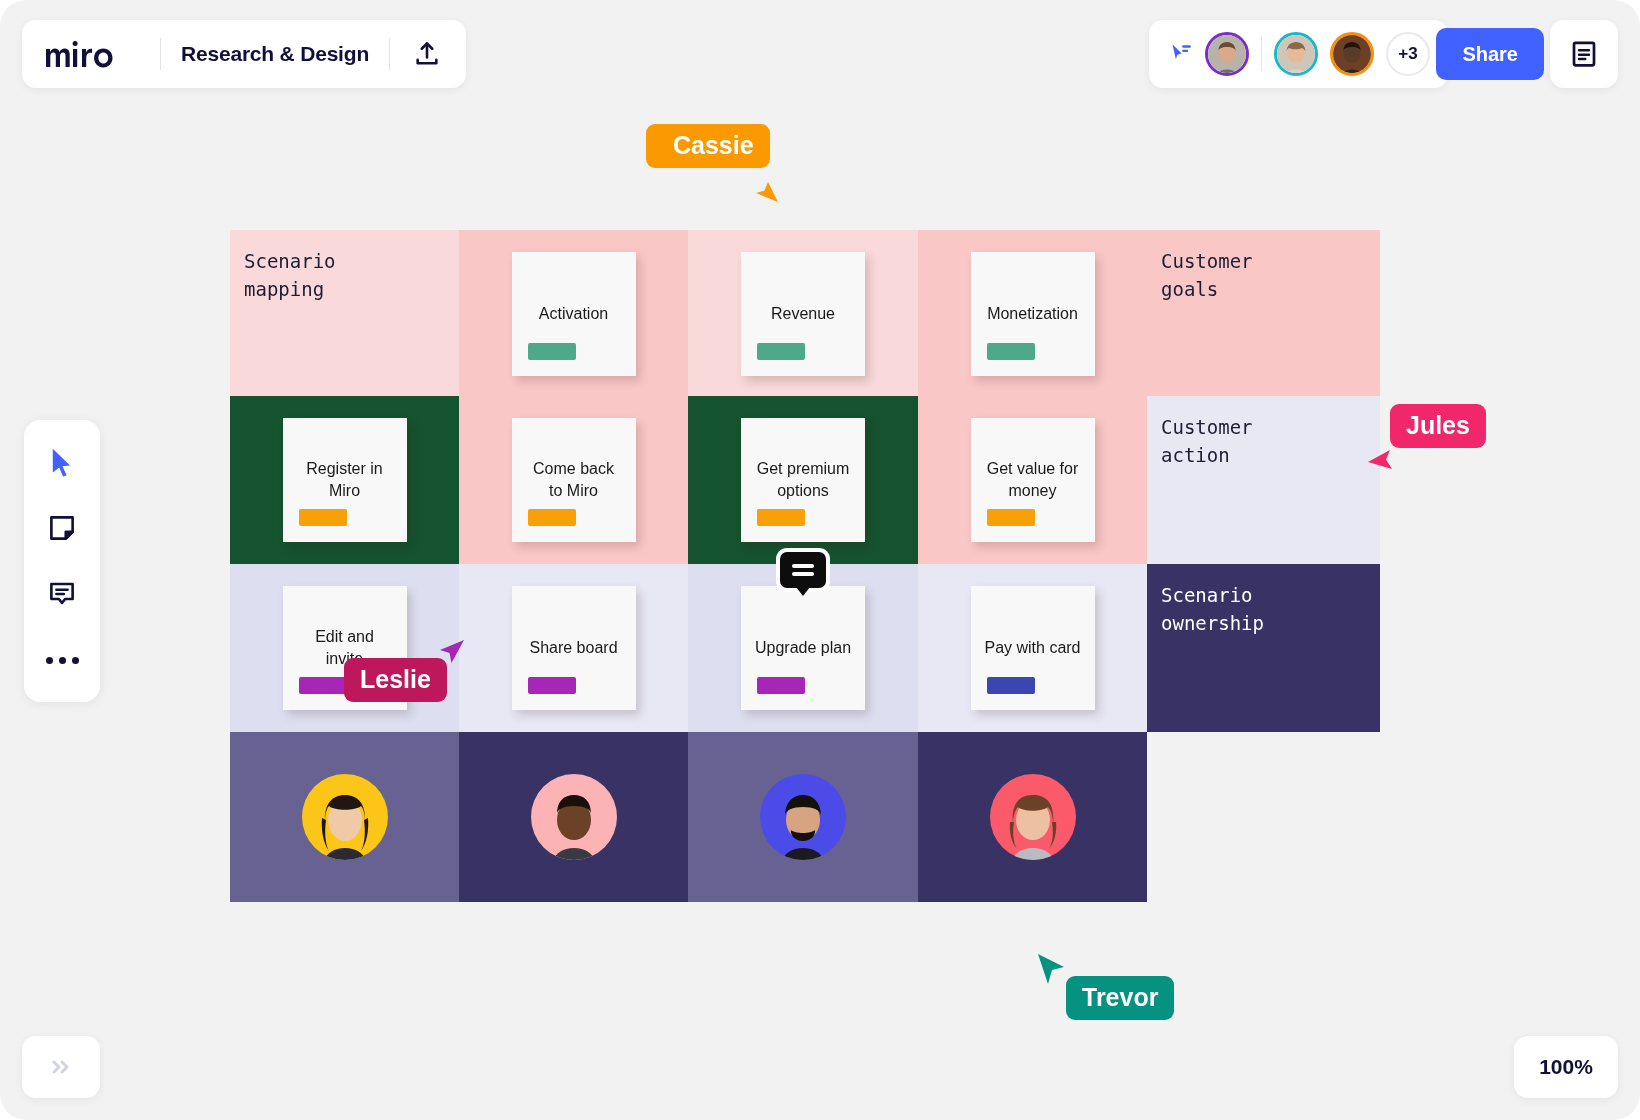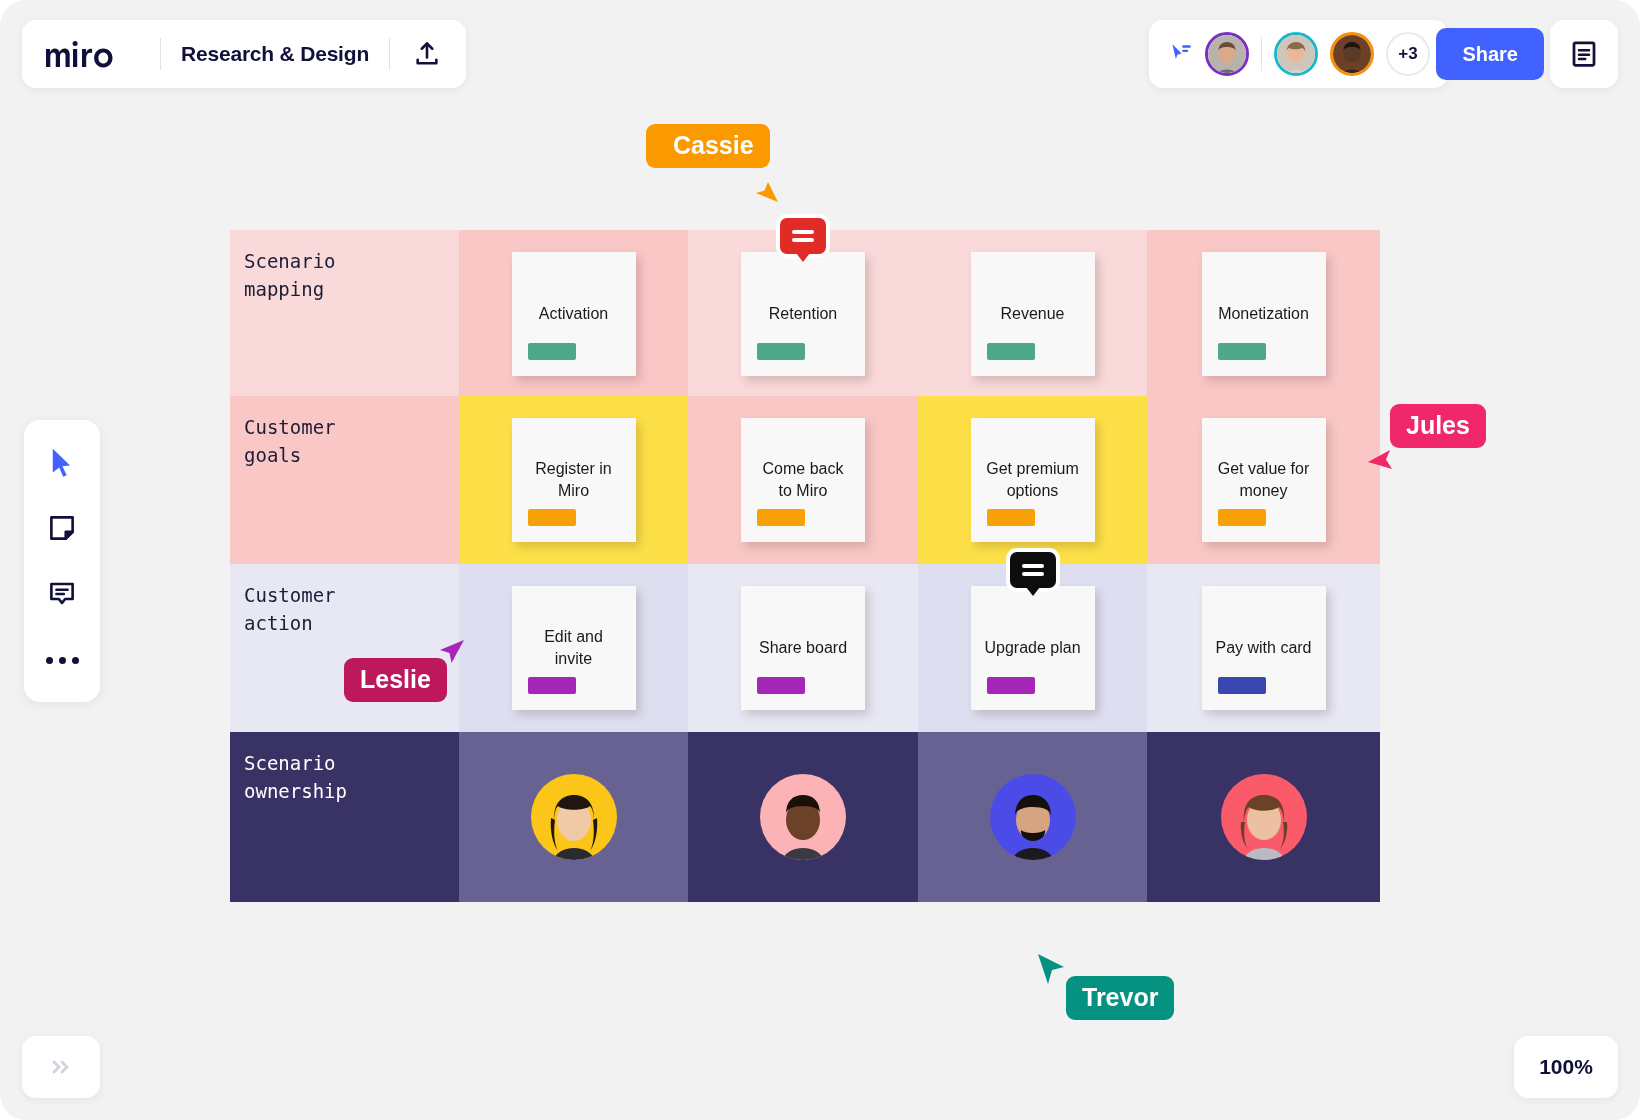--- a/index.html
+++ b/index.html
@@ -196,21 +196,21 @@
     line-height: 1.45;
     color: #1d1d35;
     padding: 18px 0 0 14px;
     white-space: pre-line;
   }
   .row-label.dark { color: #ffffff; }
 
   
   .r1 { background: #f9d9d9; }
   .r1.alt { background: #fac7c7; }
-  .r2 { background: #fde047; }
+  .r2 { background: #14532d; }
   .r2.alt { background: #f9c8c6; }
   .r3 { background: #e7e8f4; }
   .r3.alt { background: #dddff0; }
   .r4 { background: #383364; }
   .r4.alt { background: #676292; }
 
   
   .card {
     position: absolute;
     left: 50%;
@@ -415,30 +415,20 @@
 mapping</div>
     </div>
     <div class="cell r1 alt">
       <div class="card">
         <span class="card-text">Activation</span>
         <span class="tag" style="background:#4da98a"></span>
       </div>
     </div>
     <div class="cell r1">
       <div class="card">
-        <span class="comment-badge" style="background:#e02b27;color:#e02b27">
-            <i></i>
-            <i></i>
-          </span>
-        <span class="card-text">Retention</span>
-        <span class="tag" style="background:#4da98a"></span>
-      </div>
-    </div>
-    <div class="cell r1">
-      <div class="card">
         <span class="card-text">Revenue</span>
         <span class="tag" style="background:#4da98a"></span>
       </div>
     </div>
     <div class="cell r1 alt">
       <div class="card">
         <span class="card-text">Monetization</span>
         <span class="tag" style="background:#4da98a"></span>
       </div>
     </div>

